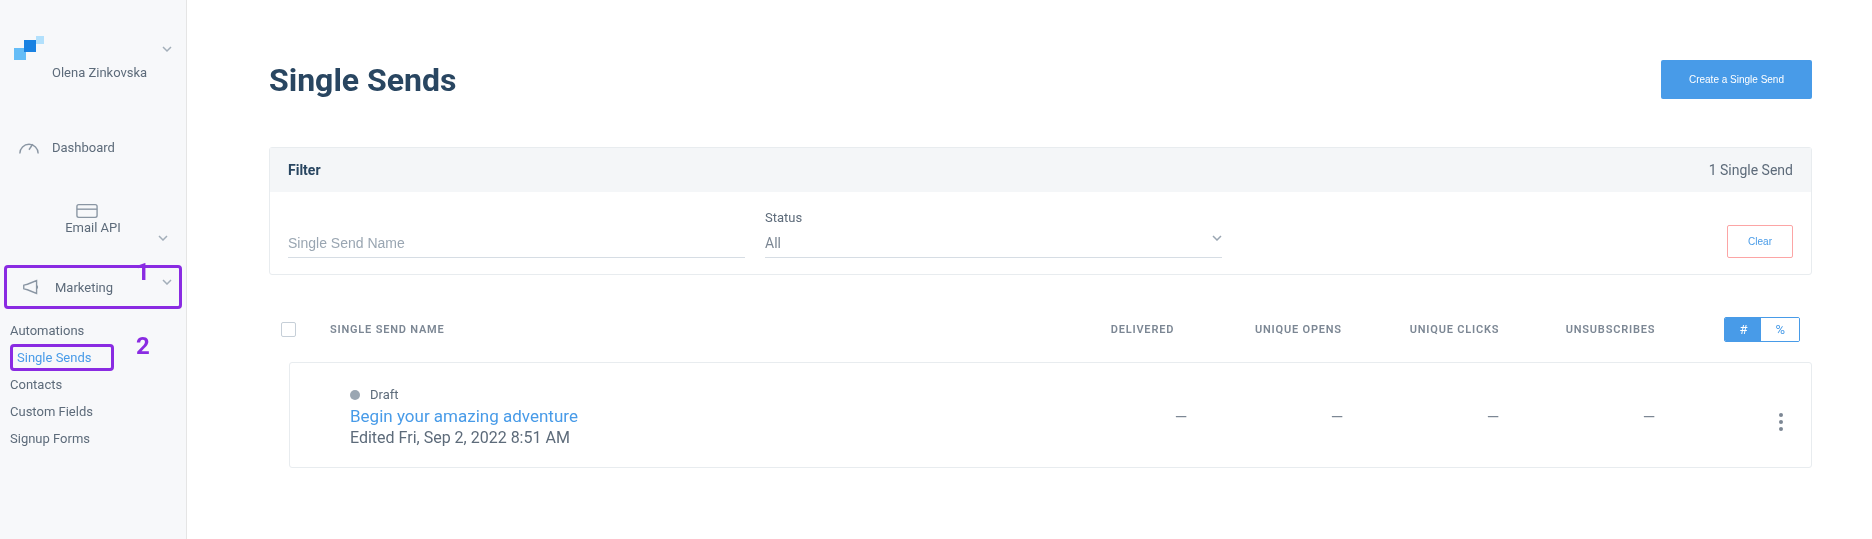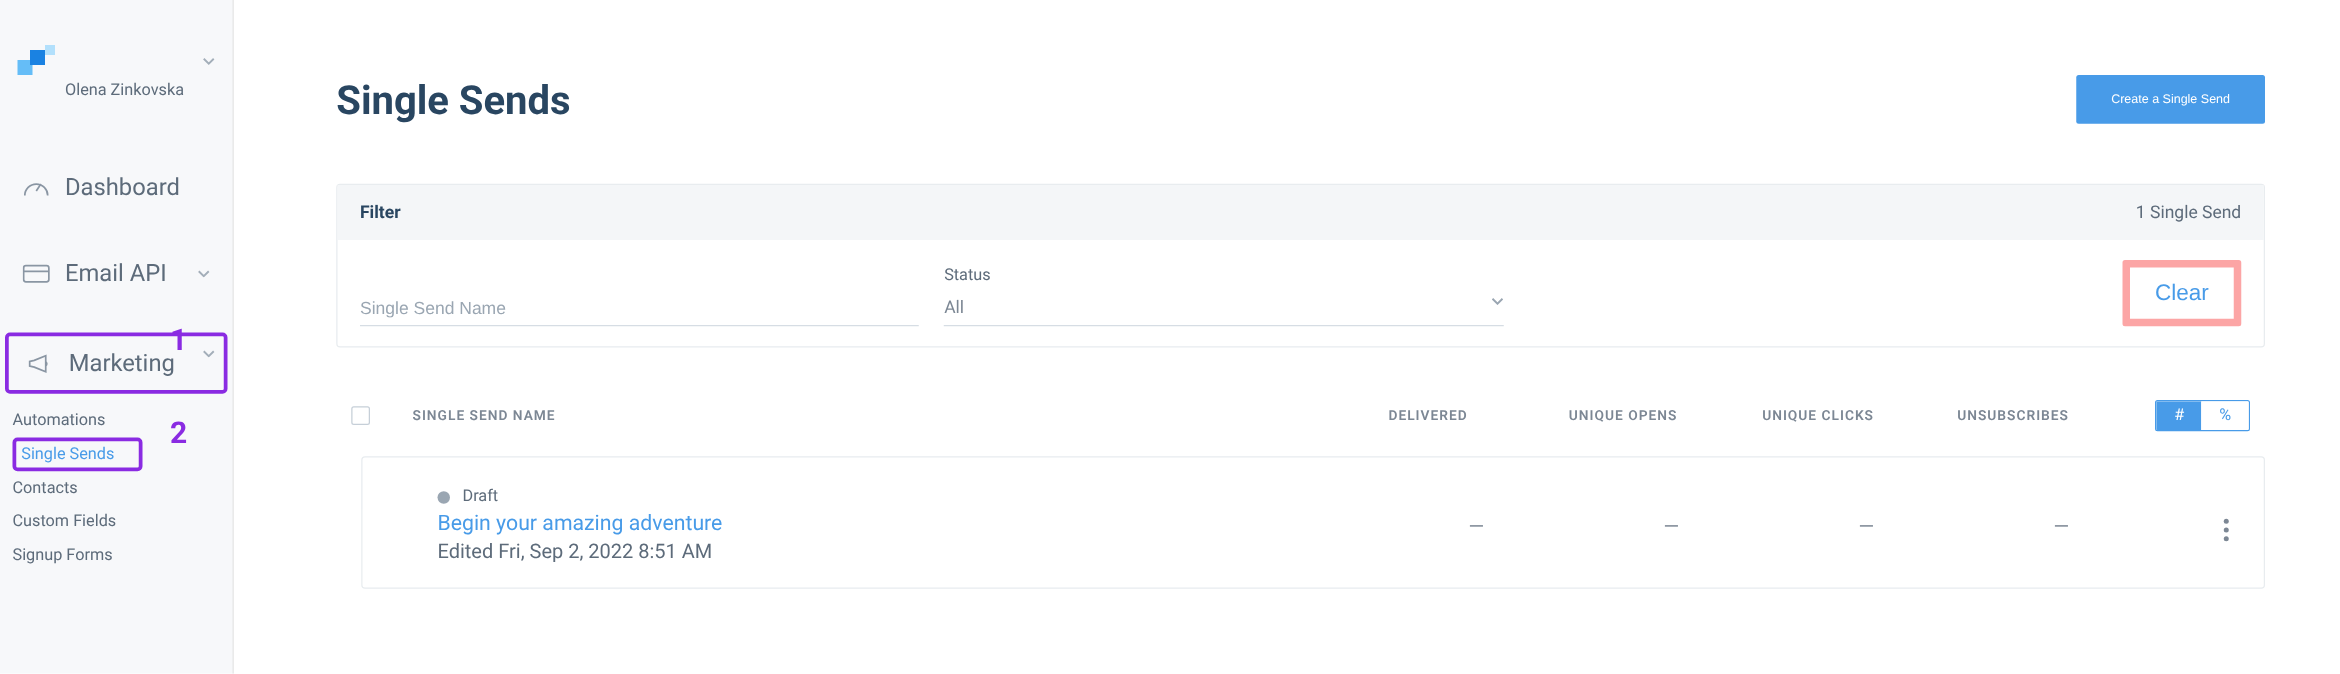--- a/index.html
+++ b/index.html
@@ -84,21 +84,21 @@
     }
     .nav-icon {
       width: 22px;
       height: 18px;
       margin-right: 12px;
       color: #8a96a3;
       flex-shrink: 0;
     }
     .nav-label {
       flex: 1;
-      font-size: 19px;
+      font-size: 13px;
     }
     .nav-item.highlighted {
       border: 3px solid #8a2be2;
       border-radius: 4px;
       margin: 0 4px;
       padding: 10px 14px;
     }
     .nav-chevron {
       color: #a3aeb9;
       margin-left: auto;
@@ -210,23 +210,23 @@
       font-size: 14px;
       color: #7c8794;
       cursor: pointer;
     }
     .filter-input::placeholder {
       color: #9aa6b2;
     }
     .btn-clear {
       background: #fff;
       color: #489be8;
-      border: 6px solid #fca5a5;
+      border: 1px solid #fca5a5;
       padding: 10px 20px;
-      font-size: 18px;
+      font-size: 10px;
       border-radius: 2px;
       cursor: pointer;
       margin-left: 8px;
     }
     
     .table-head {
       display: flex;
       align-items: center;
       padding: 0 12px 20px 12px;
     }
@@ -345,34 +345,34 @@
 
     <div class="nav-section">
       <div class="nav-item">
         <svg class="nav-icon" viewBox="0 0 24 18">
             <path d="M2 16a10 10 0 0 1 20 0" stroke="currentColor" fill="none" stroke-width="1.5"></path>
             <path d="M12 12l4-6" stroke="currentColor" stroke-width="1.5"></path>
           </svg>
         <span class="nav-label">Dashboard</span>
       </div>
 
-      <div class="nav-item" style="margin-top:22px;">
+      <div class="nav-item" style="margin-top:22px;flex-direction:column;">
         <svg class="nav-icon" viewBox="0 0 24 18">
             <rect x="1" y="2" width="22" height="14" rx="2" stroke="currentColor" fill="none" stroke-width="1.5"></rect>
             <line x1="1" y1="7" x2="23" y2="7" stroke="currentColor" stroke-width="1.5"></line>
           </svg>
         <span class="nav-label">Email API</span>
         <span class="nav-chevron">
             <svg width="10" height="6" viewBox="0 0 10 6">
               <path d="M1 1l4 4 4-4" stroke="currentColor" fill="none" stroke-width="1.5"></path>
             </svg>
           </span>
       </div>
 
-      <div style="position:relative;margin-top:24px;">
+      <div style="position:relative;margin-top:12px;">
         <div class="nav-item highlighted">
           <svg class="nav-icon" viewBox="0 0 24 18">
               <path d="M3 7v4l4 1 10 4V2L7 6 3 7z M17 7a3 3 0 0 1 0 4" stroke="currentColor" fill="none" stroke-width="1.5"></path>
             </svg>
           <span class="nav-label">Marketing</span>
         </div>
         <span class="nav-chevron" style="position:absolute;right:14px;top:14px;">
             <svg width="10" height="6" viewBox="0 0 10 6">
               <path d="M1 1l4 4 4-4" stroke="currentColor" fill="none" stroke-width="1.5"></path>
             </svg>

